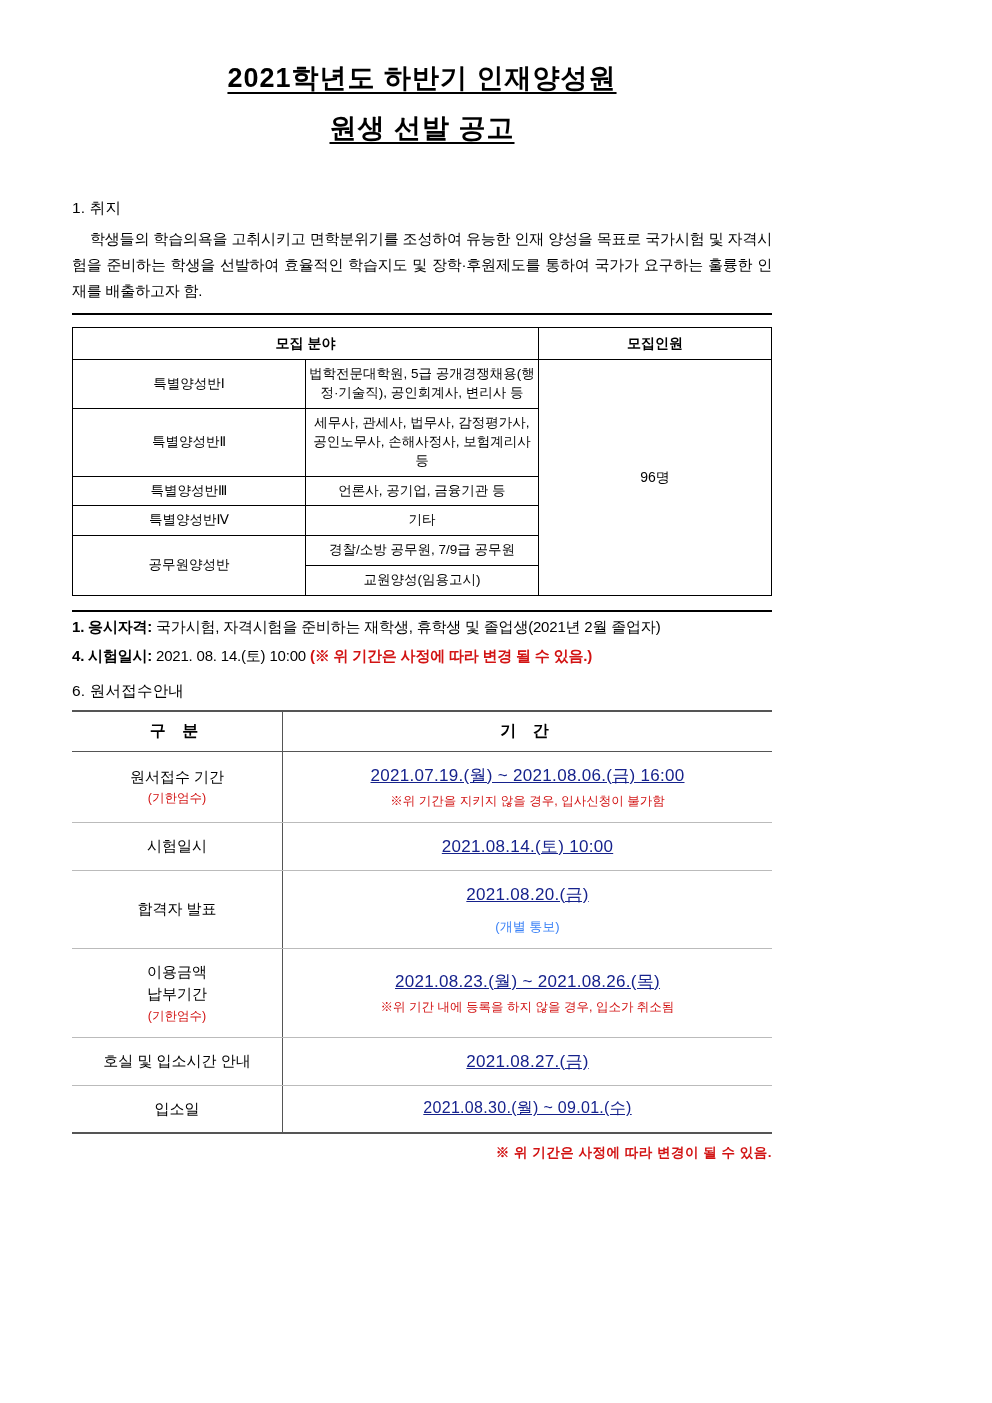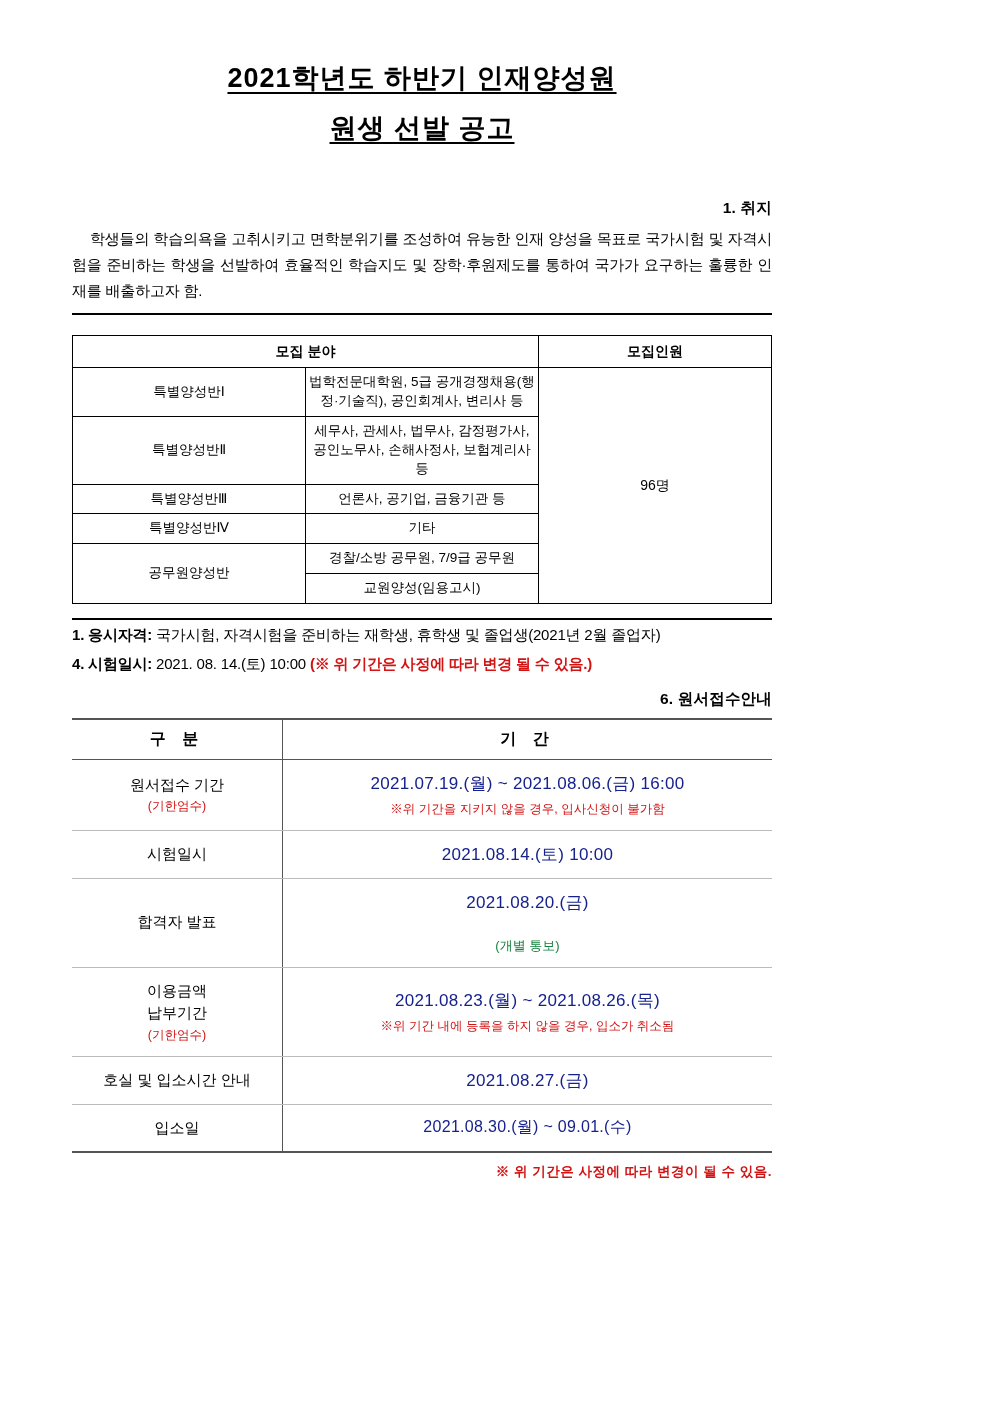--- a/index.html
+++ b/index.html
@@ -34,38 +34,37 @@
     display: inline-block;
     text-decoration: underline;
     text-underline-offset: 5px;
   }
   .title-line.second {
     margin-top: 4px;
   }
   
   .section-head {
     font-size: 15.5px;
-    font-weight: bold;
+    font-weight: normal;
     margin: 16px 0 7px 0;
     letter-spacing: 0.2px;
-    text-align: right;
   }
   .para {
     font-size: 15px;
     line-height: 1.75;
     text-align: justify;
     text-indent: 18px;
     letter-spacing: -0.2px;
     margin-bottom: 8px;
   }
   
   table.recruit {
     width: 100%;
     border-collapse: collapse;
-    margin-top: 20px;
+    margin-top: 12px;
     margin-bottom: 14px;
     font-size: 13.5px;
     table-layout: fixed;
   }
   table.recruit th,
   table.recruit td {
     border: 1px solid #000;
     text-align: center;
     padding: 5px 2px;
     line-height: 1.4;
@@ -141,30 +140,31 @@
   }
   .gubun-sub {
     font-size: 12.5px;
     color: #d21313;
     margin-top: 2px;
   }
   .period-main {
     font-size: 17px;
     color: #16228c;
     letter-spacing: 0.3px;
+    text-decoration: underline;
   }
   .period-note {
     font-size: 12.5px;
     color: #d21313;
     margin-top: 6px;
   }
   .period-sub {
     font-size: 13px;
-    color: #15803d;
-    margin-top: 23px;
+    color: #3b82f6;
+    margin-top: 12px;
   }
   .footnote {
     text-align: right;
     font-size: 13.5px;
     font-weight: bold;
     color: #d21313;
     margin-top: 10px;
     letter-spacing: 0.5px;
   }
   .nowrap { white-space: nowrap; }

